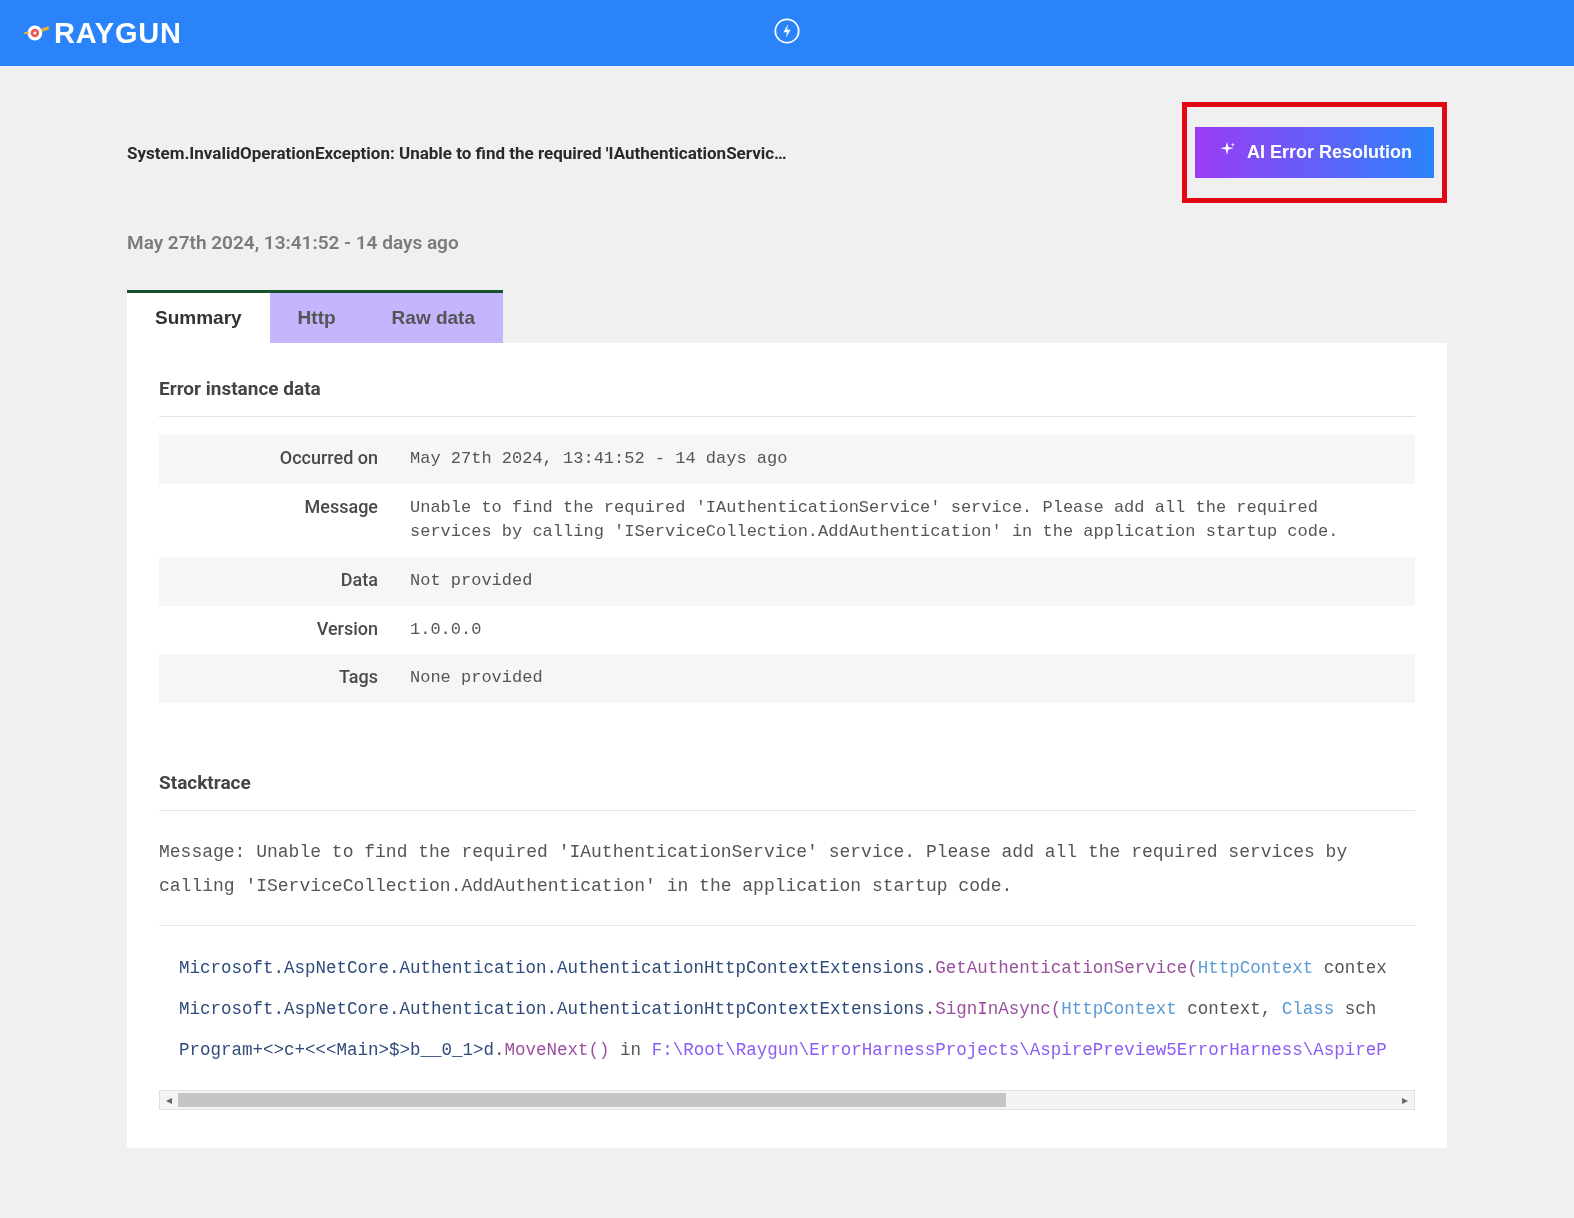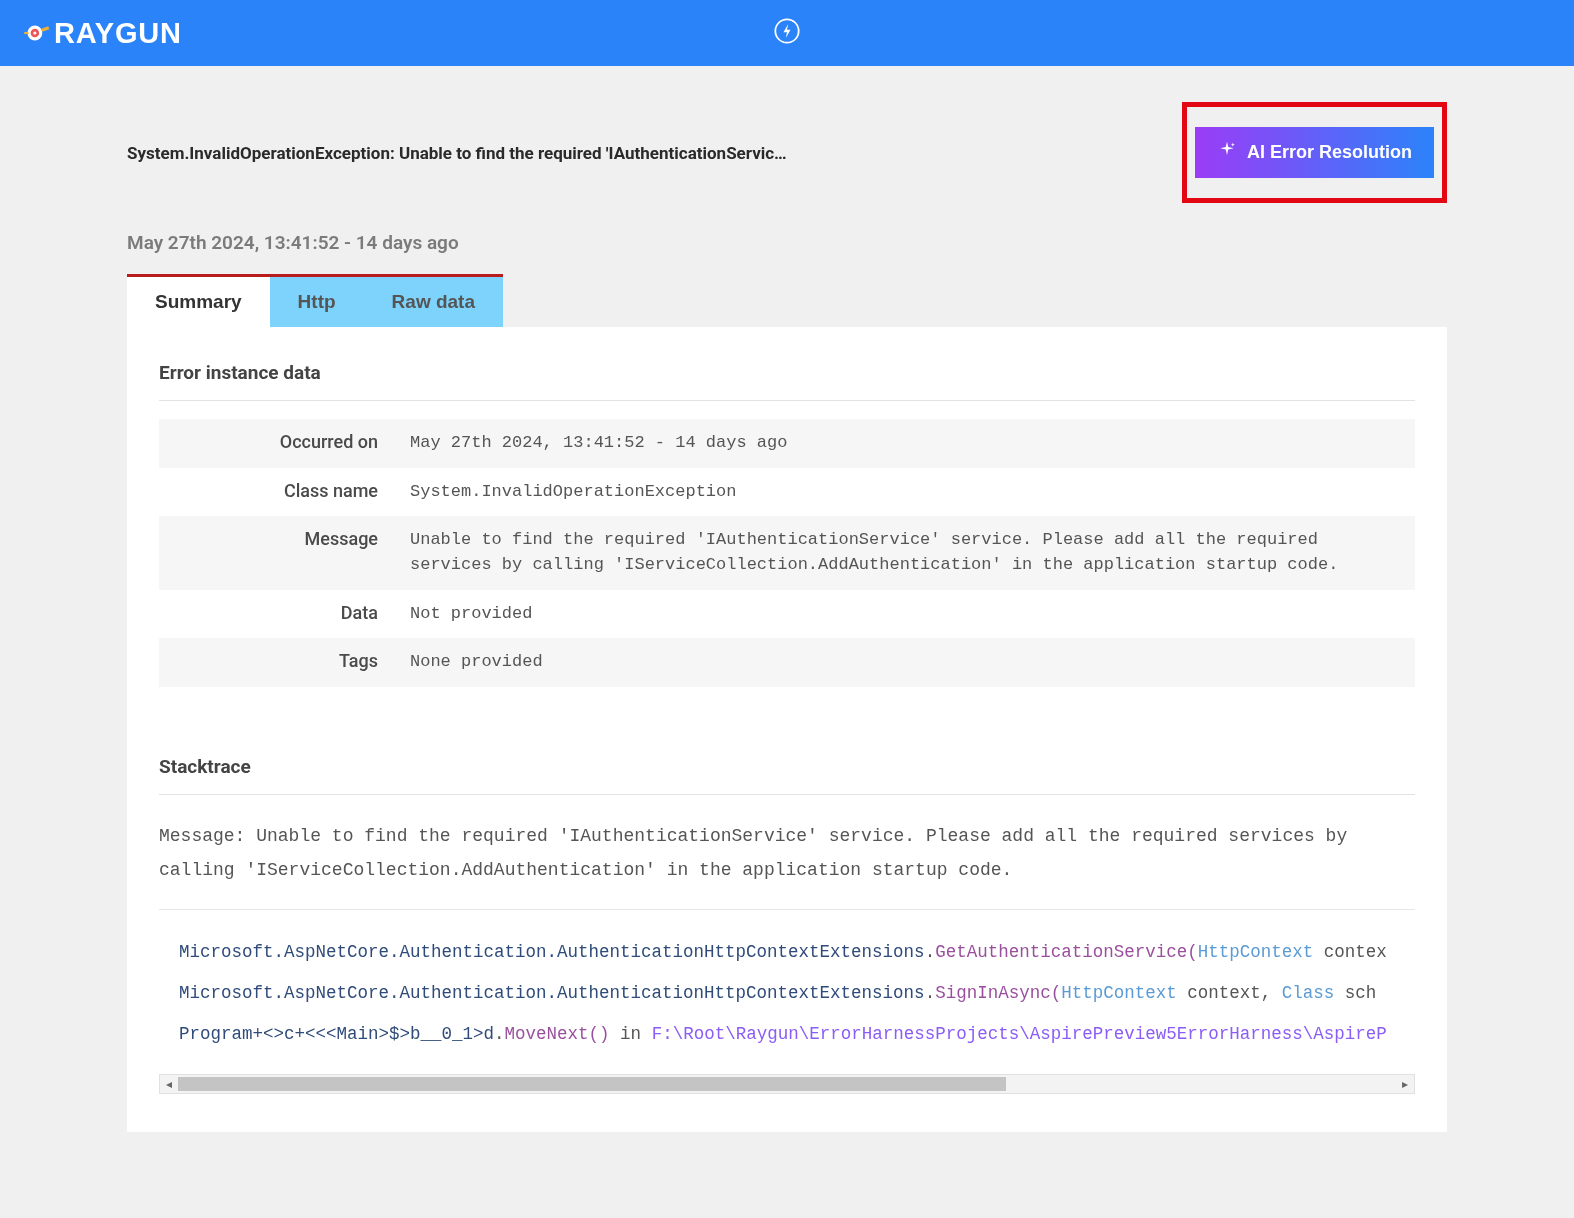--- a/index.html
+++ b/index.html
@@ -97,32 +97,32 @@
 
   .timestamp {
     margin-top: 28px;
     color: #7b7b7b;
     font-size: 19px;
     font-weight: 600;
   }
 
   
   .tabs {
-    margin-top: 20px;
-    display: flex;
-    border-top: 3px solid #b91c1c;
+    margin-top: 36px;
+    display: flex;
+    border-top: 3px solid #14532d;
     width: fit-content;
     justify-content: center;
   }
   .tabs .tab {
     padding: 14px 28px;
     font-size: 19px;
     font-weight: 700;
     color: #555;
-    background: #7dd3fc;
+    background: #c4b5fd;
     border: none;
     cursor: pointer;
   }
   .tabs .tab.active {
     background: #fff;
     color: #333;
   }
 
   
   .panel {
@@ -286,30 +286,30 @@
 
       <div class="section-title">Error instance data</div>
 
       <table class="kv-table">
         <tbody>
             <tr>
           <td class="kv-key">Occurred on</td>
           <td class="kv-val">May 27th 2024, 13:41:52 - 14 days ago</td>
         </tr>
         <tr>
-          <td class="kv-key">Class name</td>
-          <td class="kv-val">System.InvalidOperationException</td>
-        </tr>
-        <tr>
           <td class="kv-key">Message</td>
           <td class="kv-val">Unable to find the required 'IAuthenticationService' service. Please add all the required services by calling 'IServiceCollection.AddAuthentication' in the application startup code.</td>
         </tr>
         <tr>
           <td class="kv-key">Data</td>
           <td class="kv-val">Not provided</td>
+        </tr>
+        <tr>
+          <td class="kv-key">Version</td>
+          <td class="kv-val">1.0.0.0</td>
         </tr>
         <tr>
           <td class="kv-key">Tags</td>
           <td class="kv-val">None provided</td>
         </tr>
       </tbody>
         </table>
 
       <div class="stack-section">
         <div class="section-title">Stacktrace</div>

